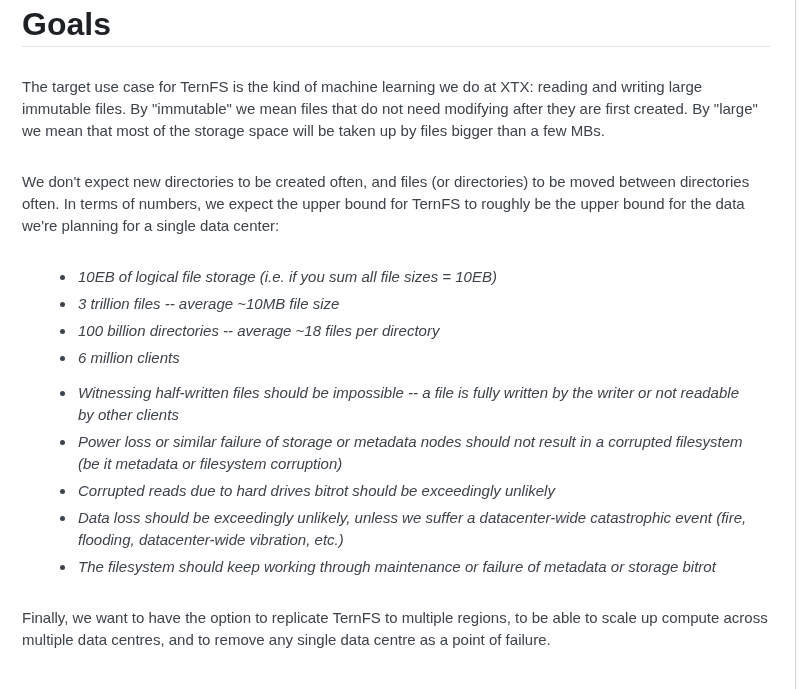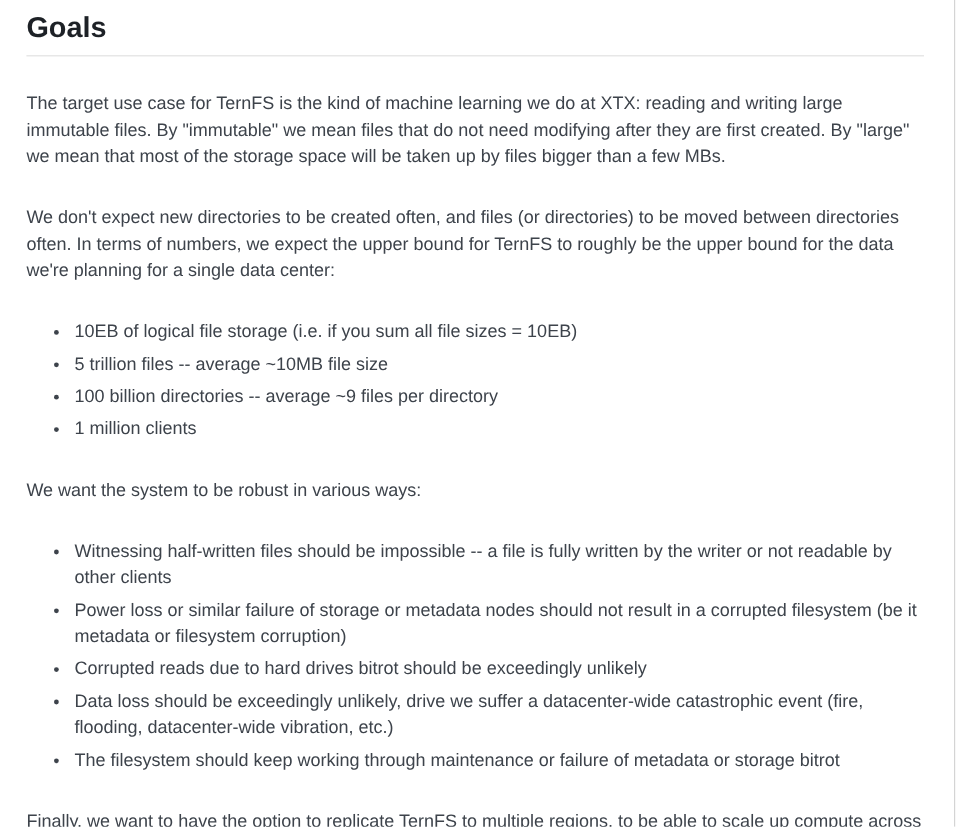--- a/index.html
+++ b/index.html
@@ -18,34 +18,35 @@
     position: absolute;
     left: 22px;
     top: 10px;
     width: 748px;
     color: #3d434b;
     font-size: 15px;
     line-height: 22px;
     -webkit-font-smoothing: antialiased;
   }
   .page h2 {
-    font-size: 24px;
+    font-size: 32px;
     line-height: 28px;
     font-weight: 600;
     color: #1d2126;
     margin: 0;
     padding-bottom: 8px;
     border-bottom: 1px solid #e2e2e2;
   }
   .page p {
     margin: 29px 0;
   }
   .page ul {
-    margin: 13px 0;
+    margin: 13px 16px;
     padding-left: 38px;
+    font-style: italic;
   }
   .page li {
     margin-bottom: 5px;
     padding-left: 2px;
   }
   .page li:last-child {
     margin-bottom: 0;
   }
   .right-border {
     position: absolute;
@@ -61,33 +62,32 @@
 
 <div class="page">
   <h2>Goals</h2>
 
   <p>The target use case for TernFS is the kind of machine learning we do at XTX: reading and writing large immutable files. By "immutable" we mean files that do not need modifying after they are first created. By "large" we mean that most of the storage space will be taken up by files bigger than a few MBs.</p>
 
   <p>We don't expect new directories to be created often, and files (or directories) to be moved between directories often. In terms of numbers, we expect the upper bound for TernFS to roughly be the upper bound for the data we're planning for a single data center:</p>
 
   <ul>
     <li>10EB of logical file storage (i.e. if you sum all file sizes = 10EB)</li>
-    <li>5 trillion files -- average ~10MB file size</li>
-    <li>100 billion directories -- average ~9 files per directory</li>
-    <li>1 million clients</li>
+    <li>3 trillion files -- average ~10MB file size</li>
+    <li>100 billion directories -- average ~18 files per directory</li>
+    <li>6 million clients</li>
   </ul>
 
 
-  <p>We want the system to be robust in various ways:</p>
 
   <ul>
     <li>Witnessing half-written files should be impossible -- a file is fully written by the writer or not readable by other clients</li>
     <li>Power loss or similar failure of storage or metadata nodes should not result in a corrupted filesystem (be it metadata or filesystem corruption)</li>
     <li>Corrupted reads due to hard drives bitrot should be exceedingly unlikely</li>
-    <li>Data loss should be exceedingly unlikely, drive we suffer a datacenter-wide catastrophic event (fire, flooding, datacenter-wide vibration, etc.)</li>
+    <li>Data loss should be exceedingly unlikely, unless we suffer a datacenter-wide catastrophic event (fire, flooding, datacenter-wide vibration, etc.)</li>
     <li>The filesystem should keep working through maintenance or failure of metadata or storage bitrot</li>
   </ul>
 
 
   <p>Finally, we want to have the option to replicate TernFS to multiple regions, to be able to scale up compute across multiple data centres, and to remove any single data centre as a point of failure.</p>
 </div>
 
 <div class="right-border"></div>
 
 </body></html>

